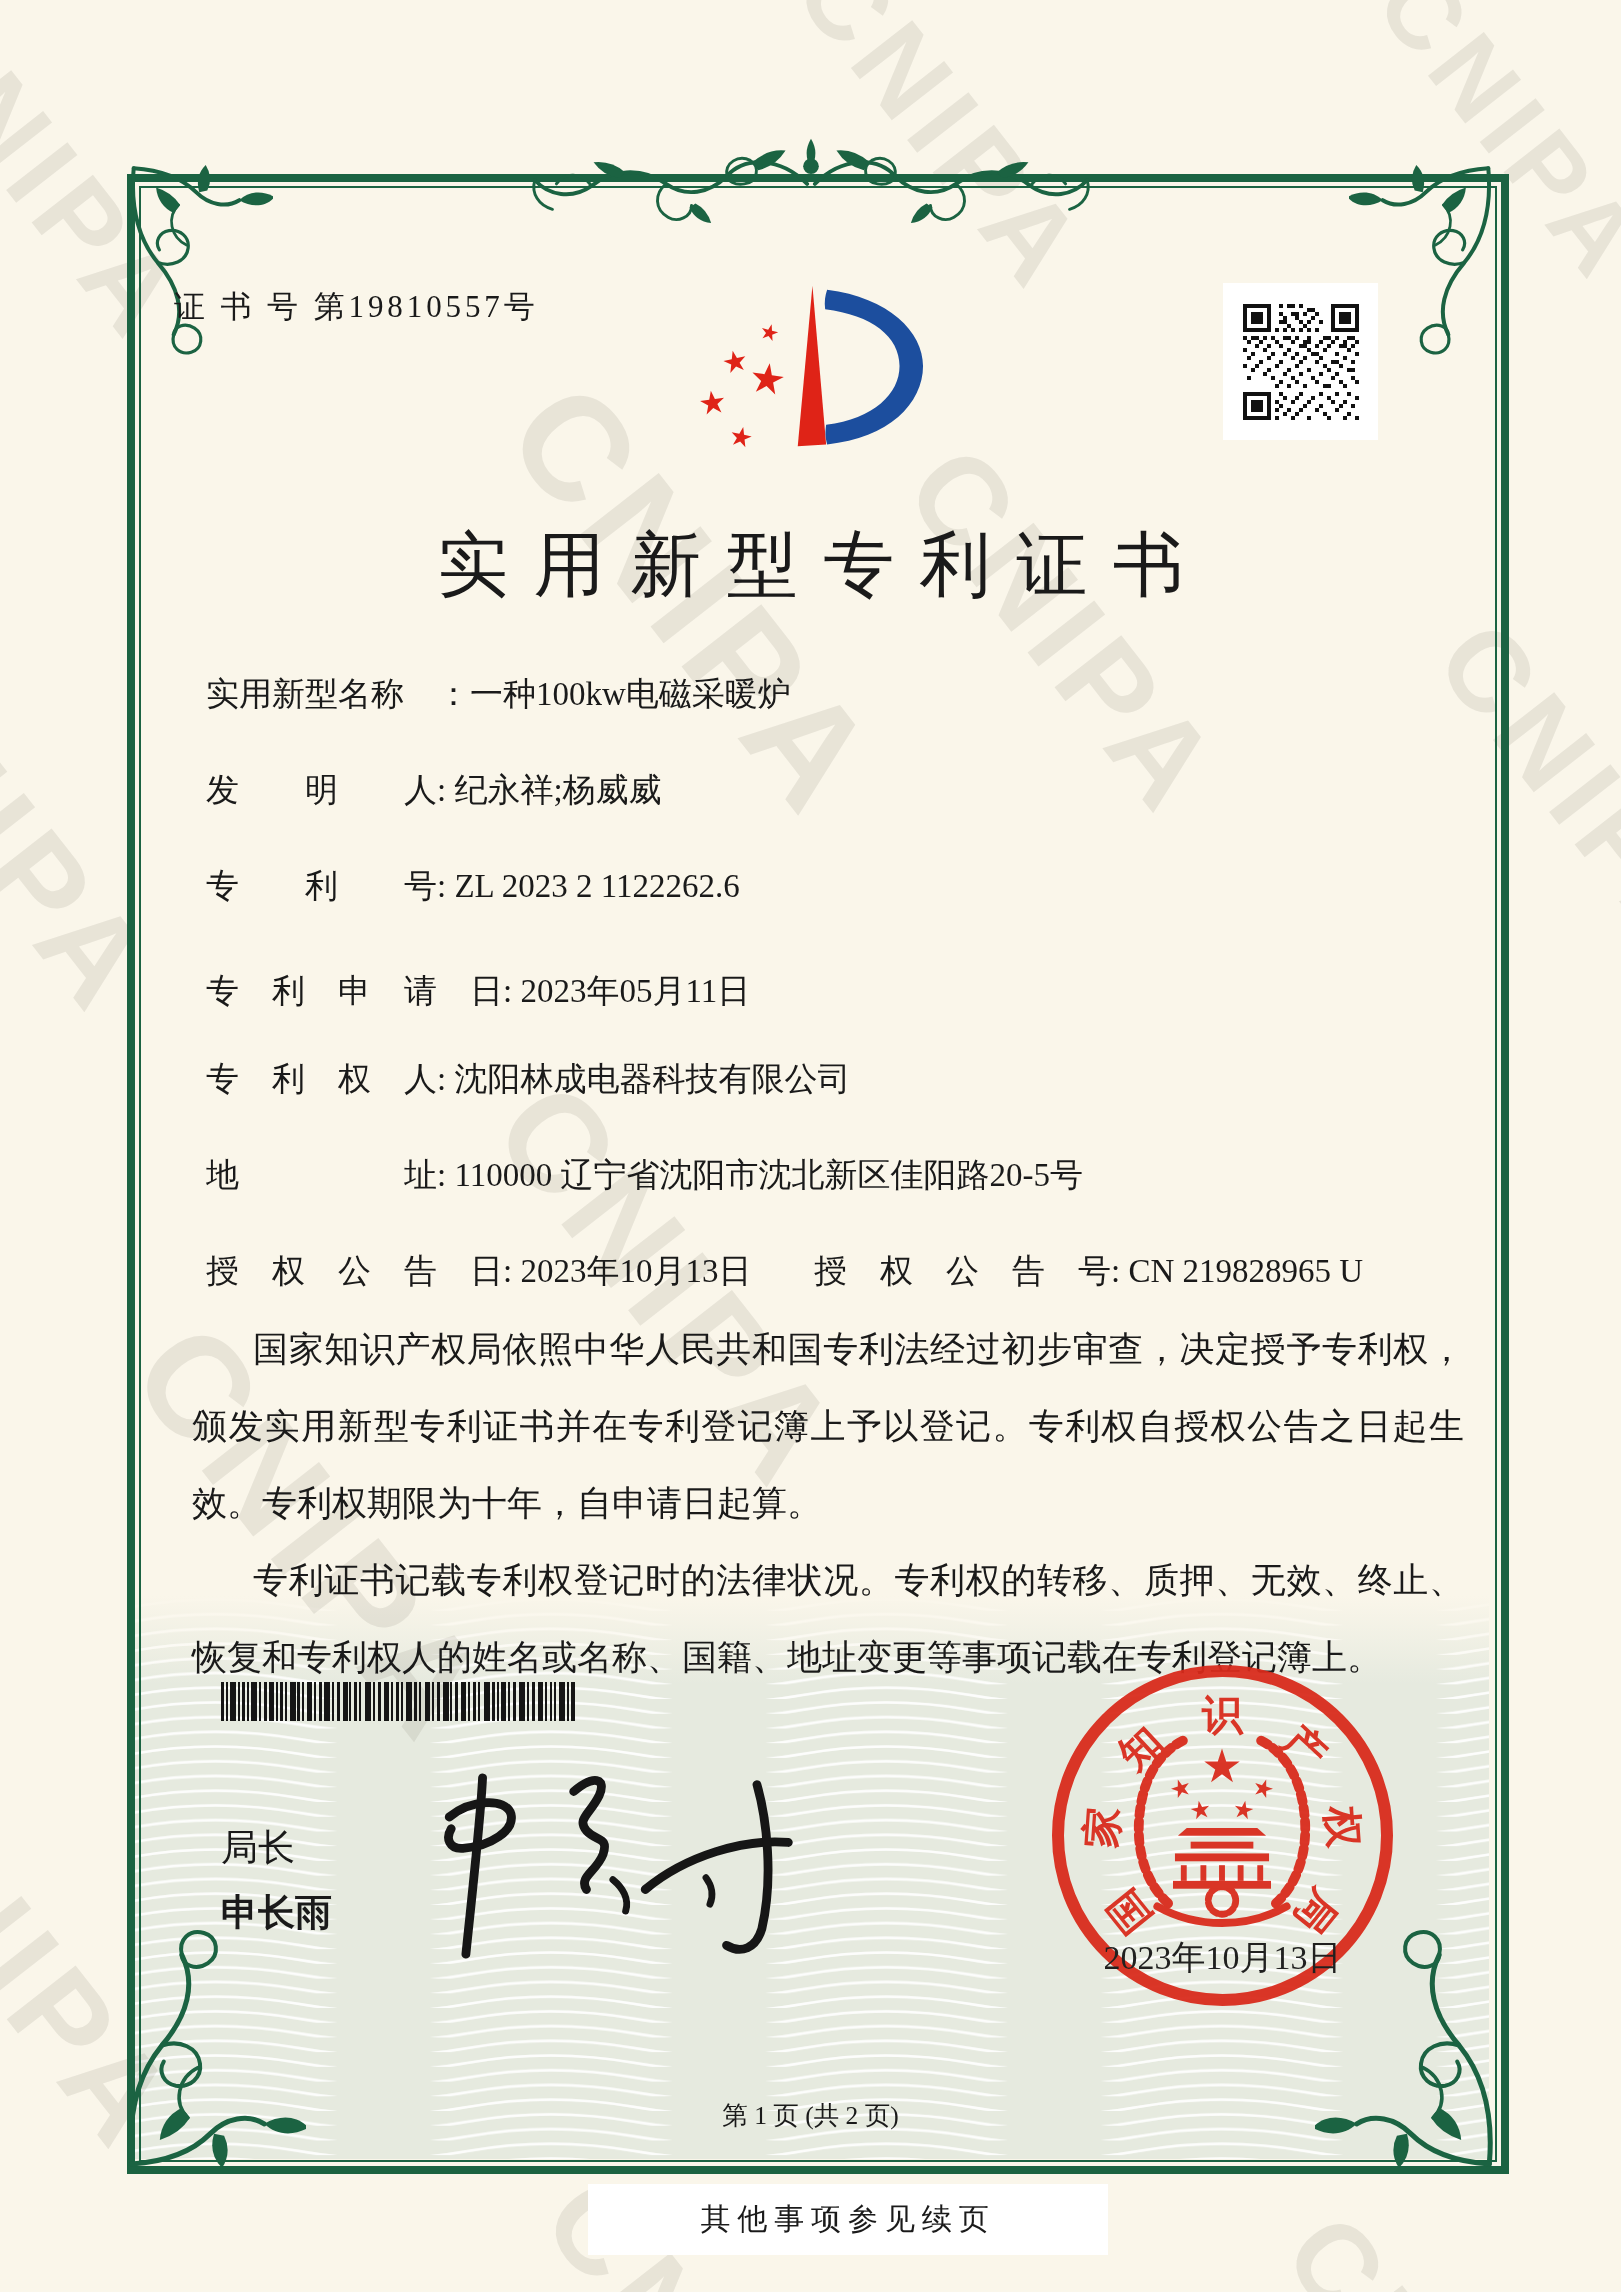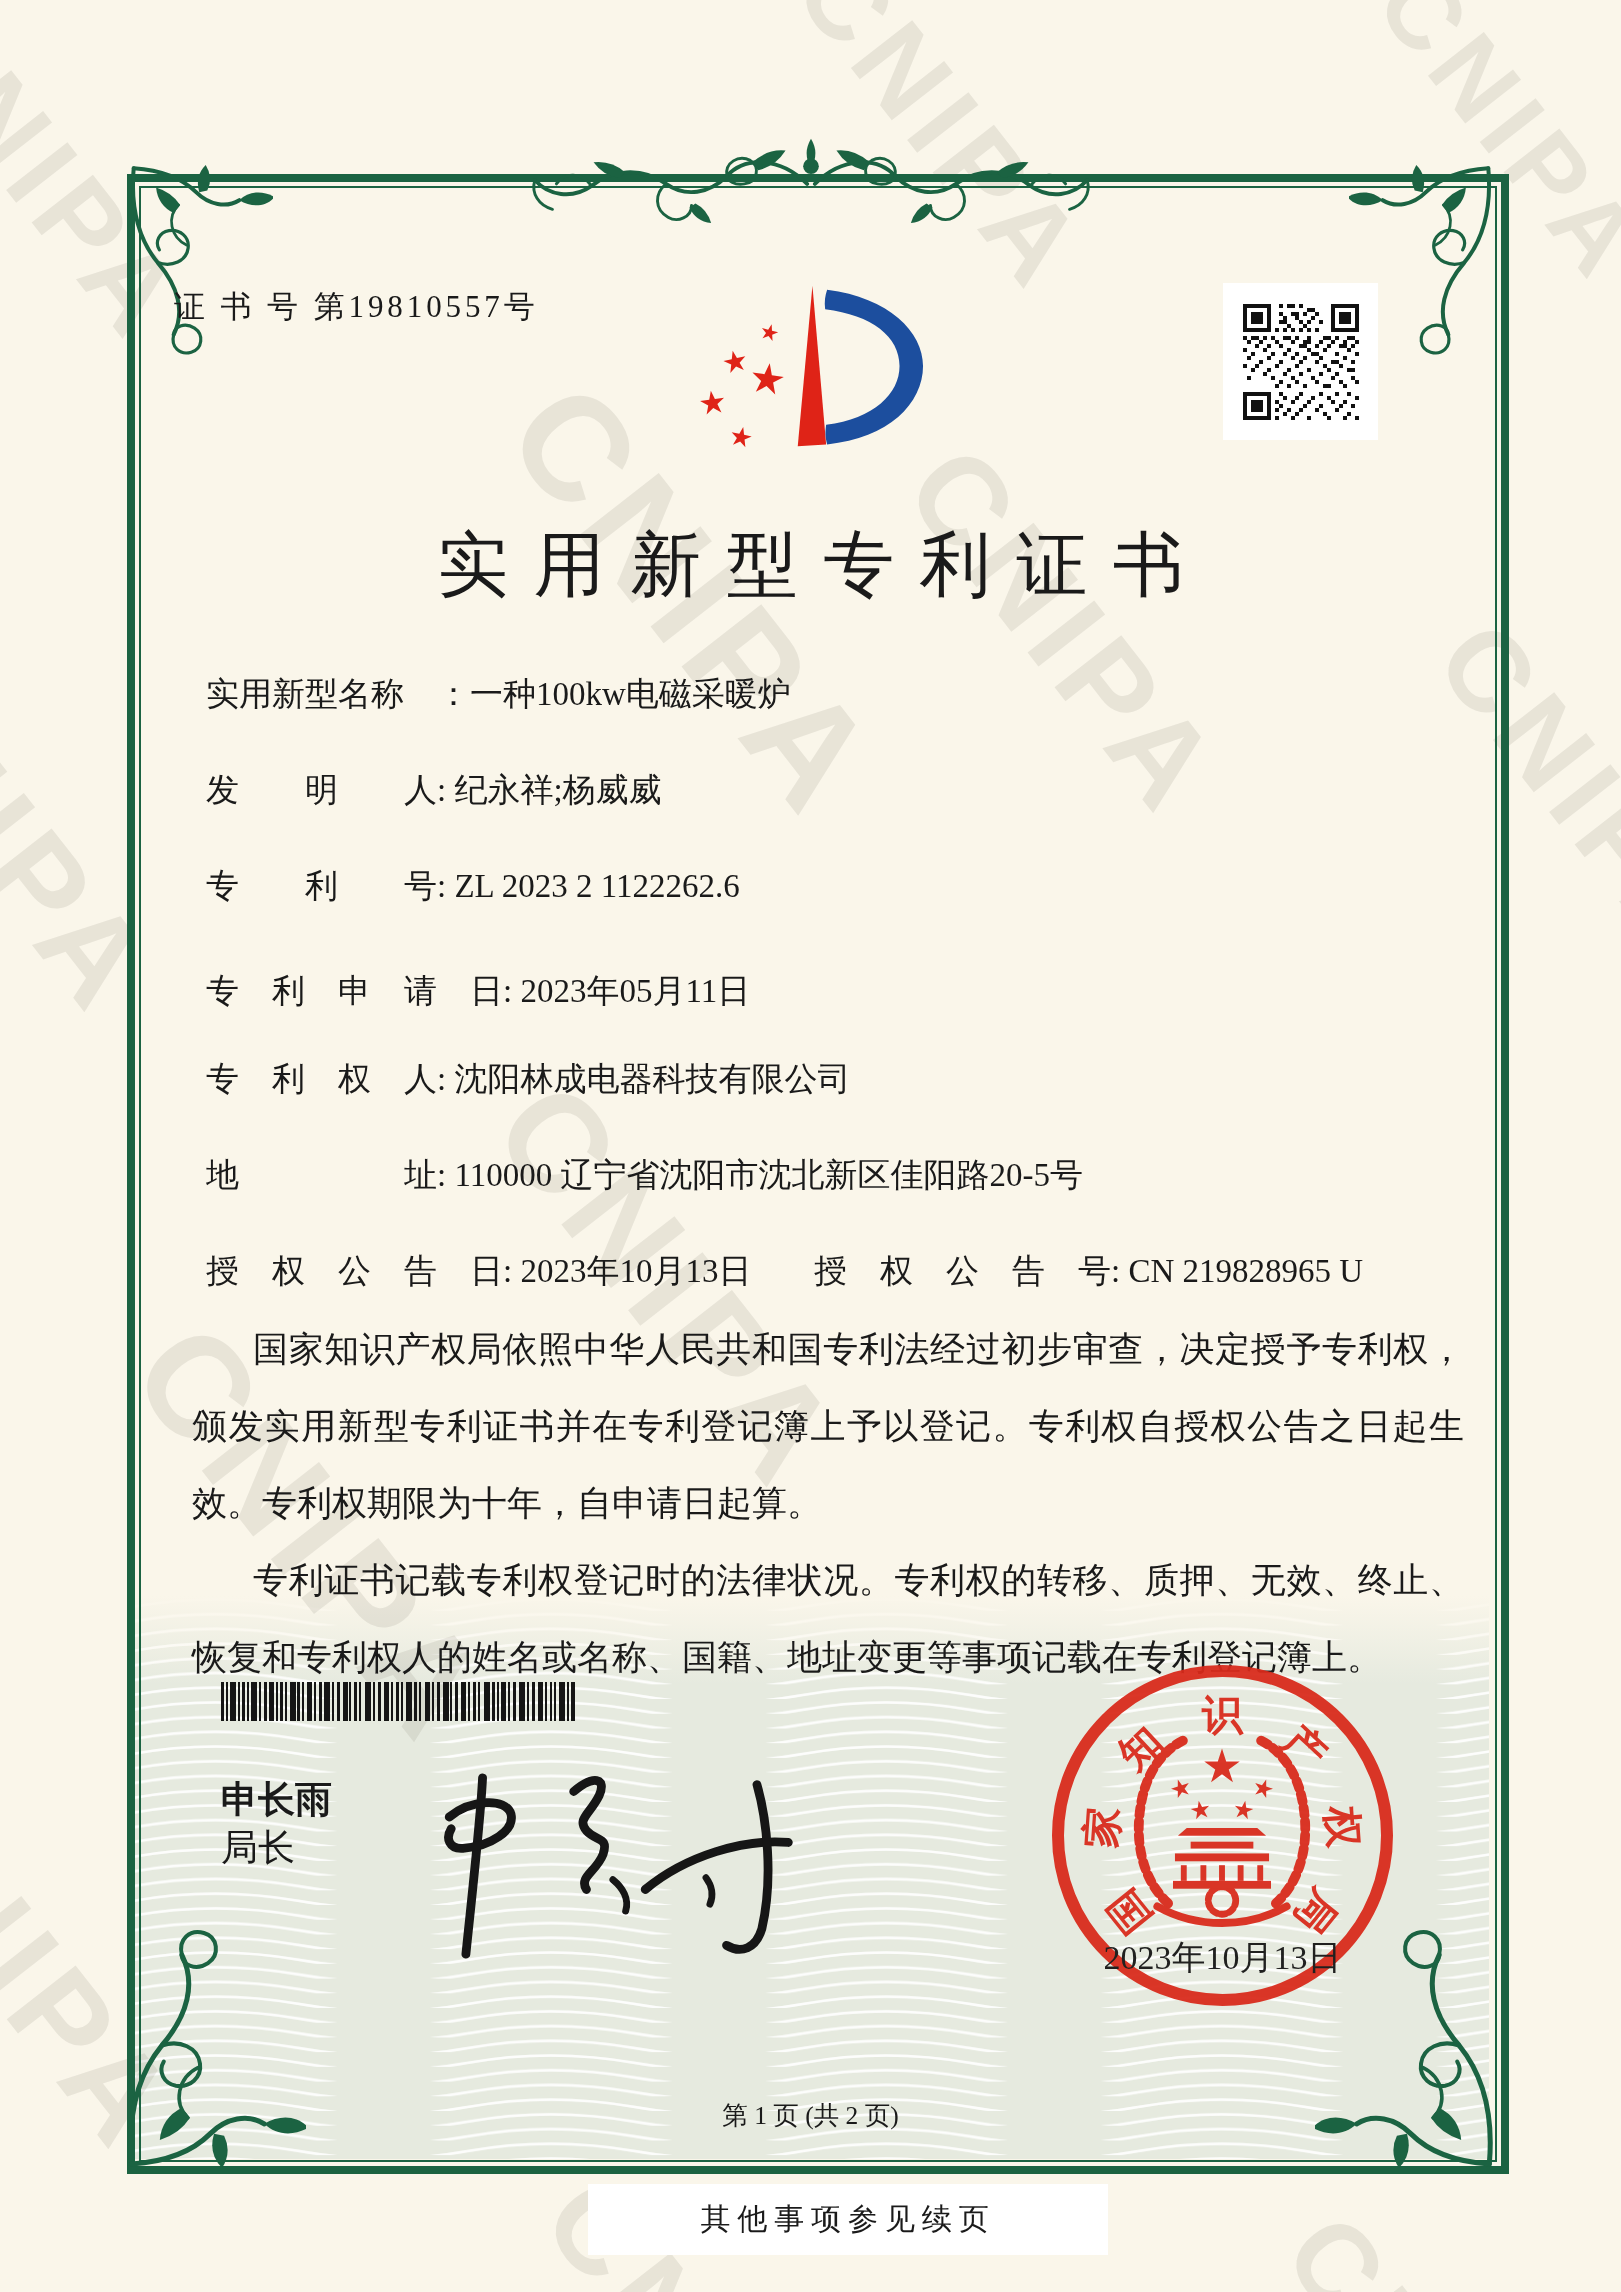--- a/index.html
+++ b/index.html
@@ -38,21 +38,21 @@
   .r5{top:1057px;} .r6{top:1153px;} .r7{top:1249px;}
   .r8{left:814px;top:1249px;}
   
   .body-text{position:absolute;left:192px;top:1311px;width:1272px;z-index:5;
     font-size:35px;line-height:77px;text-align:justify;}
   .body-text p{margin:0;text-indent:61px;}
   
   .barcode{position:absolute;left:221px;top:1682px;width:355px;height:39px;z-index:5;}
   .officer-title{position:absolute;left:221px;top:1823px;z-index:5;
     font-family:"Liberation Sans","DejaVu Sans",sans-serif;font-weight:400;font-size:37px;}
-  .officer-name{position:absolute;left:221px;top:1775px;z-index:5;
+  .officer-name{position:absolute;left:221px;top:1888px;z-index:5;
     font-family:"Liberation Sans","DejaVu Sans",sans-serif;font-weight:700;font-size:37px;}
   .signature{position:absolute;left:412px;top:1760px;width:392px;height:211px;z-index:6;}
   
   .seal{position:absolute;left:1046px;top:1659px;width:353px;height:353px;z-index:6;opacity:0.94;}
   .seal-ring{position:absolute;left:5.9px;top:5.9px;right:5.9px;bottom:5.9px;
     border:12.7px solid #D92A1B;border-radius:50%;}
   .seal-char{position:absolute;left:155px;top:155px;width:43px;height:43px;text-align:center;
     font-size:41px;font-weight:bold;color:#D92A1B;transform-origin:21.6px 21.6px;line-height:43px;}
   .seal-emblem{position:absolute;left:78px;top:63px;width:196px;height:208px;}
   .seal-date{position:absolute;left:0;right:0;top:276px;text-align:center;

